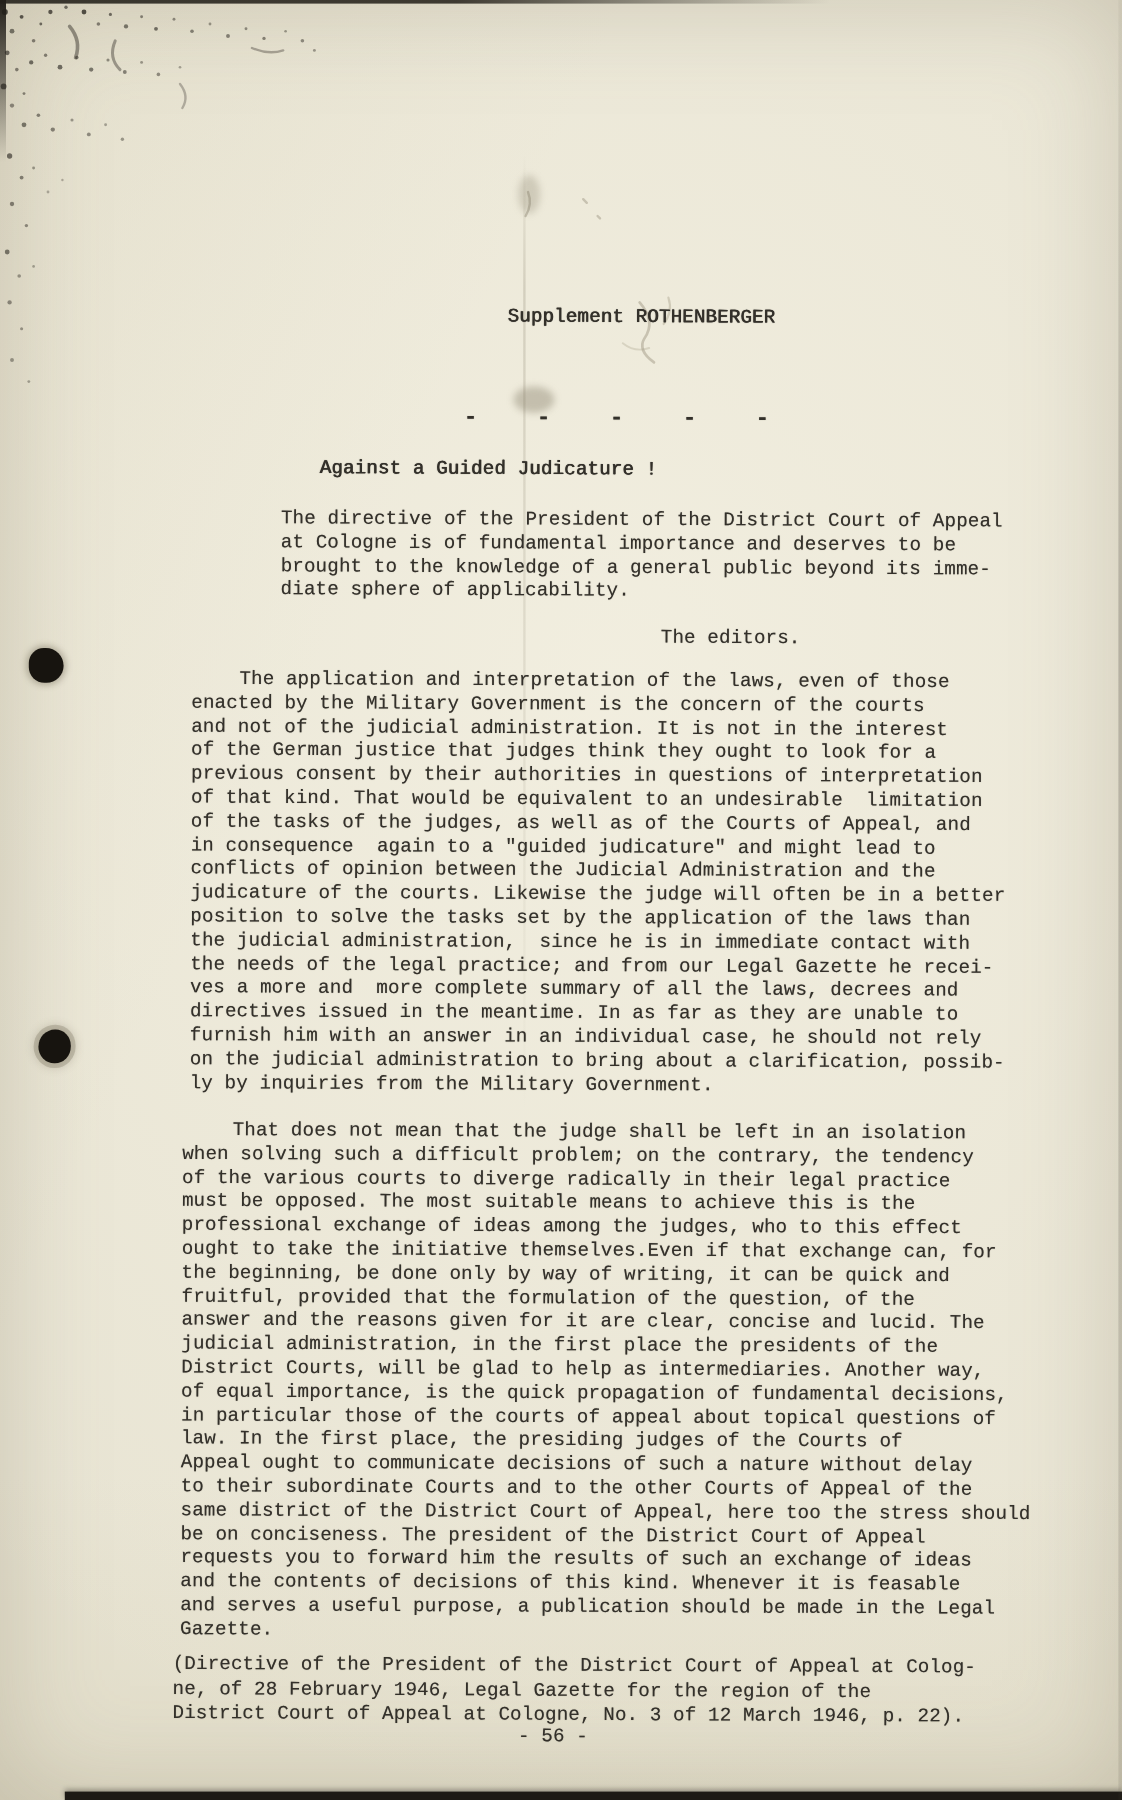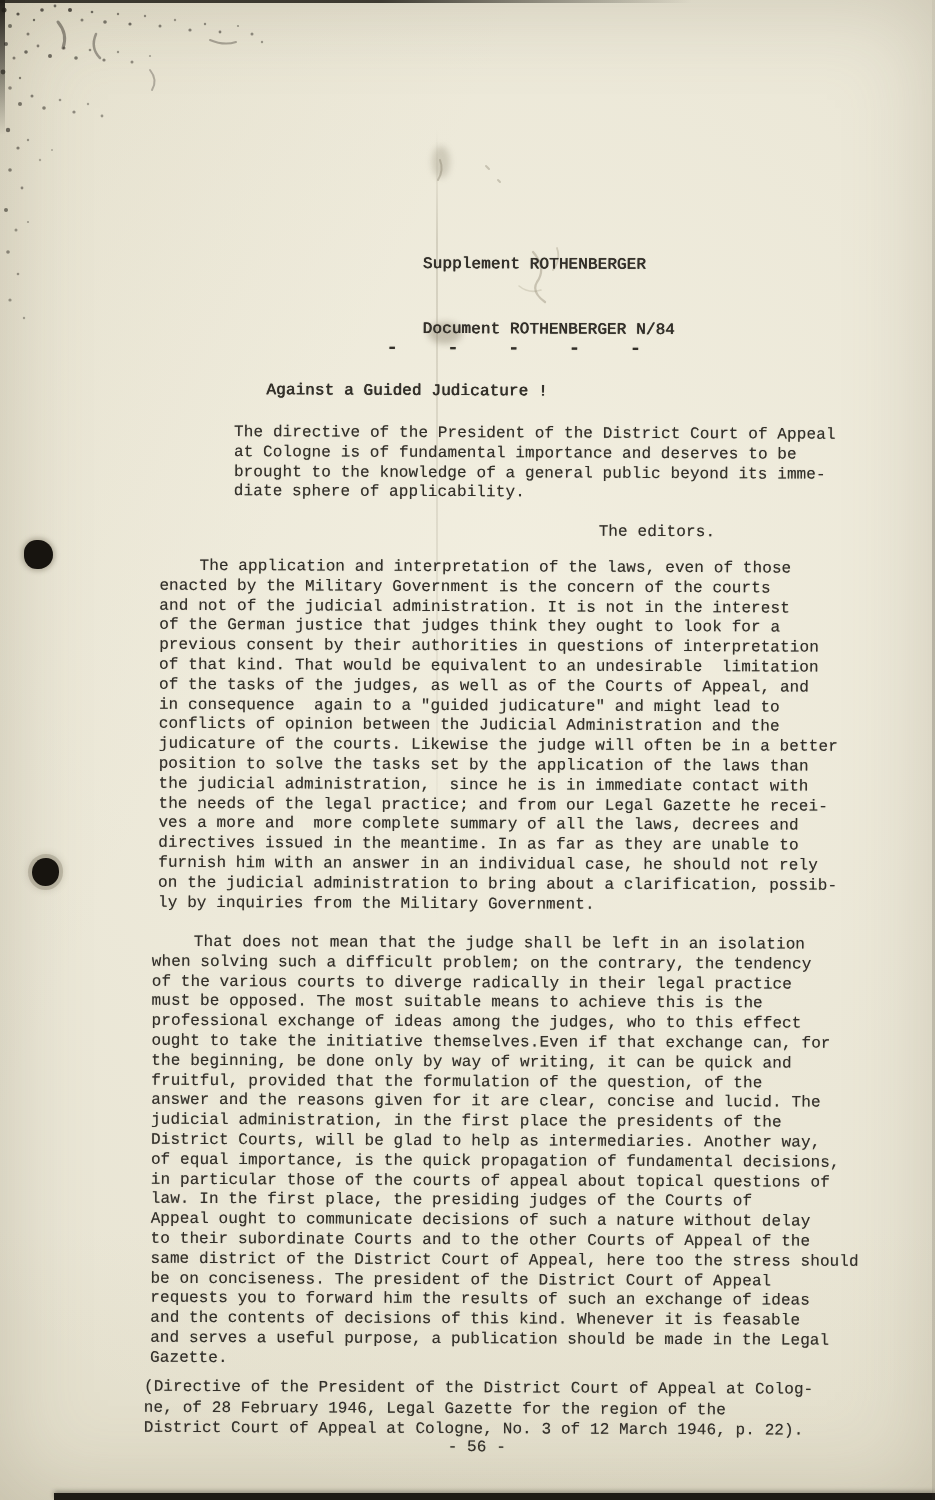--- a/index.html
+++ b/index.html
@@ -20,25 +20,25 @@
   .content { position:absolute; inset:0; transform:rotate(0.25deg); transform-origin:900px 0px; }
   .block {
     position:absolute; font-size:16px; line-height:19.8px; letter-spacing:0.1px;
     white-space:pre-wrap; text-shadow:0 0 0.7px rgba(51,48,42,0.55);
   }
   .heavy { text-shadow:0.5px 0 0 currentColor, 0 0 0.9px rgba(42,39,33,0.6); }
   .header  { left:424px; top:212px; line-height:21.8px; }
   .separator { left:388px; top:341px; font-size:19px; font-weight:700; letter-spacing:19px; }
   .title   { left:268px; top:384px; }
   .intro   { left:236px; top:426px; }
-  .byline  { left:553px; top:524px;margin-left:48px; }
+  .byline  { left:553px; top:524px; }
   .para1   { left:162px; top:560px; text-indent:40px; }
   .para2   { left:156px; top:936px; text-indent:42px; }
   .citation{ left:150px; top:1380px; line-height:20.6px; }
-  .pagenum { left:438px; top:1440px;margin-left:16px; }
+  .pagenum { left:438px; top:1440px; }
 
   .hole { position:absolute; background:#17140f; }
   .hole1 { left:24px; top:540px; width:29px; height:29px; border-radius:46% 54% 52% 48%;
            box-shadow:0 0 5px 2px rgba(100,92,72,0.40); }
   .hole2 { left:32px; top:858px; width:27px; height:28px; border-radius:52% 48% 50% 50%;
            box-shadow:0 0 0 4px rgba(112,103,84,0.28), 0 0 7px 4px rgba(112,103,84,0.25); }
 
   .edge-top { position:absolute; left:0; top:0; width:692px; height:3px; opacity:.9;
     background:linear-gradient(90deg,#27241d 0%,#2c2921 55%, rgba(44,41,33,0) 100%); }
   .edge-bottom { position:absolute; left:54px; right:0; bottom:0; height:7px; background:#1d1a15;
@@ -153,21 +153,20 @@
       <path d="M58 14 l3 3 M70 28 l2 2" stroke-width="2" opacity=".4"></path>
     </g>
   </svg>
 
   <div class="hole hole1"></div>
   <div class="hole hole2"></div>
 
   <div class="content">
     <div class="block header heavy">
       <div>Supplement ROTHENBERGER</div>
-      <div>Document ROTHENBERGER N/84</div>
     </div>
 
     <div class="block separator">- - - - -</div>
 
     <div class="block title heavy">Against a Guided Judicature !</div>
 
     <div class="block intro">The directive of the President of the District Court of Appeal
 at Cologne is of fundamental importance and deserves to be
 brought to the knowledge of a general public beyond its imme-
 diate sphere of applicability.</div>

